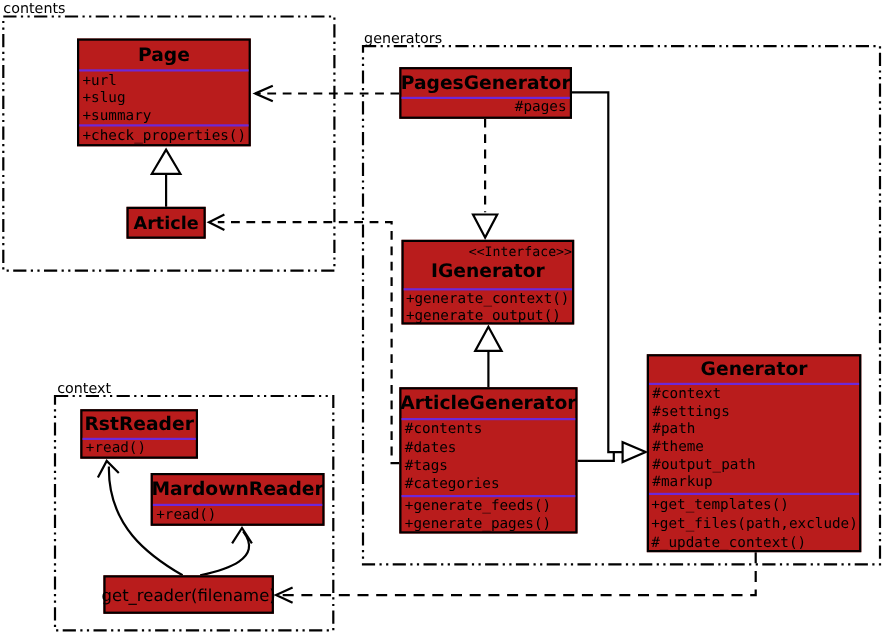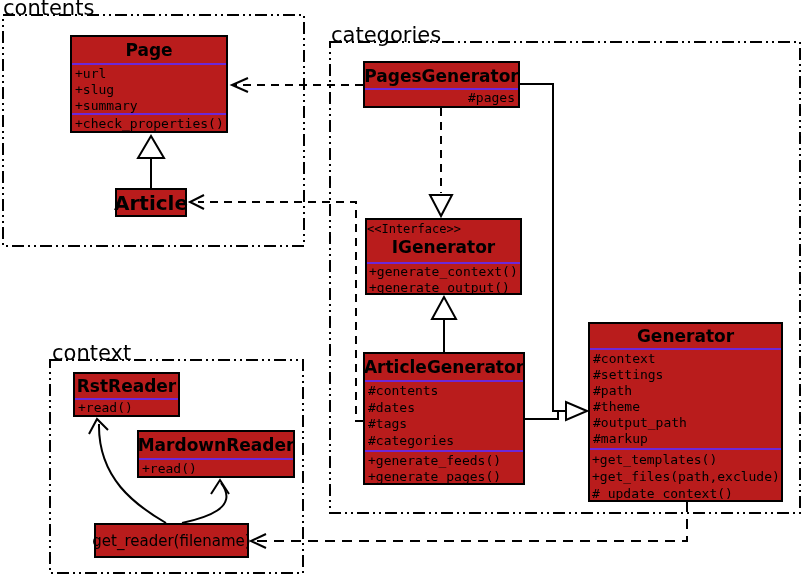--- a/index.html
+++ b/index.html
@@ -1,24 +1,24 @@
 <!DOCTYPE html>
 <html><head>
 <meta charset="utf-8">
 <style>
   html,body{margin:0;padding:0;background:#fff;}
   #stage{position:relative;width:803px;height:579px;background:#ffffff;overflow:hidden;
          font-family:"DejaVu Sans",sans-serif;color:#000;}
   #connectors{position:absolute;left:0;top:0;z-index:0;}
-  .pkg-label{position:absolute;z-index:2;font-size:21px;line-height:15px;background:transparent;text-align:center;}
+  .pkg-label{position:absolute;z-index:2;font-size:13px;line-height:15px;background:transparent;text-align:center;}
   .uml-box{position:absolute;z-index:1;background:#b91c1c;border:2px solid #000;box-sizing:border-box;}
   .uml-title{font-weight:bold;font-size:17px;display:flex;align-items:center;justify-content:center;
              white-space:nowrap;}
   .uml-stereo{font-family:"DejaVu Sans Mono",monospace;font-size:12px;font-weight:normal;
-              text-align:left;white-space:nowrap;}
+              text-align:right;white-space:nowrap;}
   .uml-comp{border-top:2px solid #6d28d9;padding:1px 3px;box-sizing:border-box;overflow:hidden;}
   .uml-line{font-family:"DejaVu Sans Mono",monospace;font-size:13px;line-height:16px;white-space:pre;}
   .plain-box{display:flex;align-items:center;justify-content:center;font-size:15px;white-space:nowrap;}
 </style>
 </head>
 <body>
 
 <div id="stage">
 
   <svg id="connectors" width="803" height="579" viewBox="0 0 803 579">
@@ -70,37 +70,37 @@
       <polyline points="89,434 97,419 108,430" fill="none" stroke="#000" stroke-width="2"></polyline>
     </g>
 
     <g>
       <path d="M182,523 C205,518 240,508 221,483" fill="none" stroke="#000" stroke-width="2"></path>
       <polyline points="211,494 220,480 229,494" fill="none" stroke="#000" stroke-width="2"></polyline>
     </g>
   </svg>
 
   <div class="pkg-label" style="left:3px;top:1px;">contents</div>
-  <div class="pkg-label" style="left:331px;top:28px;">categories</div>
+  <div class="pkg-label" style="left:331px;top:28px;">generators</div>
   <div class="pkg-label" style="left:52px;top:346px;">context</div>
 
   <div class="uml-box" style="left:70px;top:35px;width:158px;height:98px;">
     <div class="uml-title" style="height:26px;">Page</div>
     <div class="uml-comp" style="height:50px;">
       <div class="uml-line">+url</div>
       <div class="uml-line">+slug</div>
       <div class="uml-line">+summary</div>
     </div>
     <div class="uml-comp" style="height:20px;">
       <div class="uml-line">+check_properties()</div>
     </div>
   </div>
 
   <div class="uml-box" style="left:115px;top:188px;width:72px;height:29px;">
-    <div class="uml-title" style="height:25px;font-size:20px;">Article</div>
+    <div class="uml-title" style="height:25px;font-size:16px;">Article</div>
   </div>
 
   <div class="uml-box" style="left:363px;top:61px;width:157px;height:47px;text-align:right;">
     <div class="uml-title" style="height:25px;">PagesGenerator</div>
     <div class="uml-comp" style="height:18px;padding-top:0;">
       <div class="uml-line">#pages</div>
     </div>
   </div>
 
   <div class="uml-box" style="left:365px;top:218px;width:157px;height:77px;">

